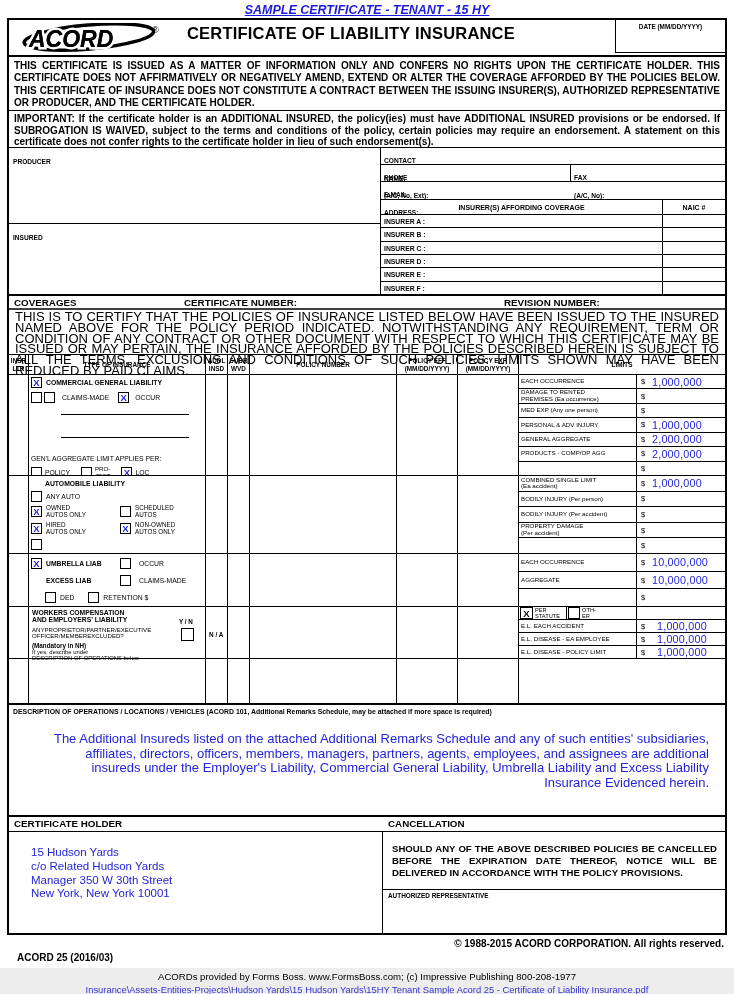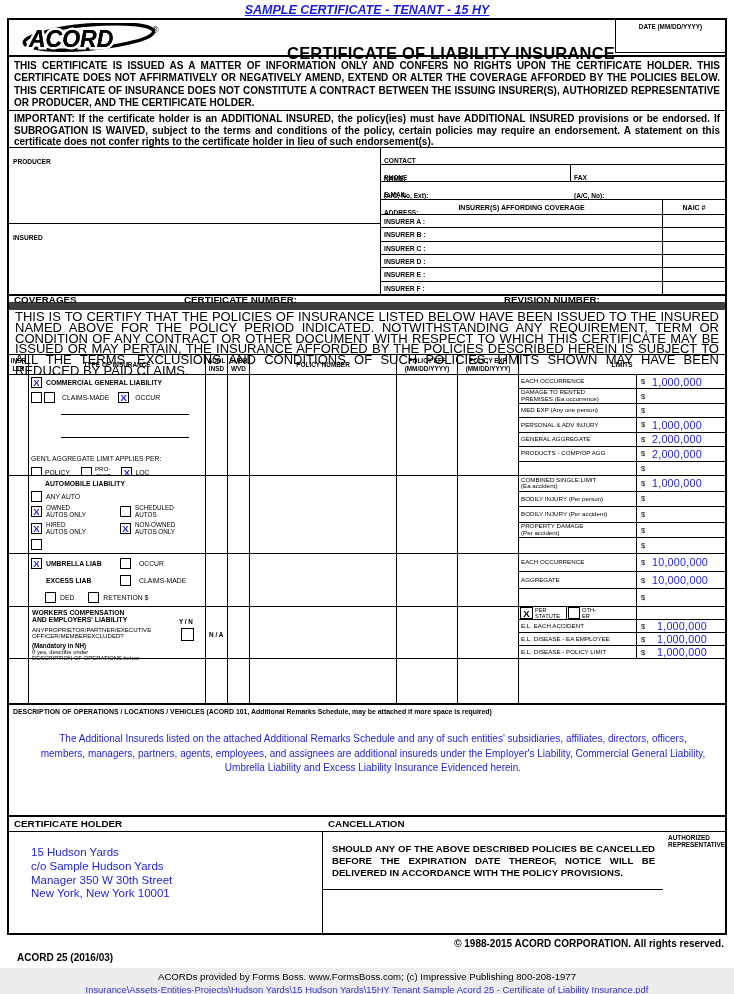--- a/index.html
+++ b/index.html
@@ -3,21 +3,21 @@
 <meta charset="utf-8">
 <style>
   *{box-sizing:border-box;margin:0;padding:0}
   html,body{width:734px;background:#fff}
   body{height:994px;font-family:"Liberation Sans",sans-serif;color:#000;position:relative}
   .banner{height:18px;padding-top:3px;text-align:center;font-weight:bold;font-style:italic;font-size:12.5px;color:#1b1bdf;text-decoration:underline}
   .form{margin:0 7px;width:720px;border:2px solid #000;background:#fff}
   
   .hdr{display:flex;height:37px;border-bottom:2px solid #000}
   .logo{width:178px;padding:3px 0 0 10px}
-  .title{flex:1;text-align:right;font-weight:bold;font-size:16.5px;padding-top:24px;letter-spacing:.2px}
+  .title{flex:1;text-align:left;font-weight:bold;font-size:16.5px;padding-top:4px;letter-spacing:.2px}
   .datebox{width:110px;height:33px;border-left:1.5px solid #000;border-bottom:1.5px solid #000;font-size:6.4px;font-weight:bold;text-align:center;padding-top:3px}
   
   .disc{height:54px;border-bottom:1.5px solid #000;padding:3px 5px;font-weight:bold;font-size:10px;line-height:12.4px;text-align:justify}
   .imp{height:37px;border-bottom:1.5px solid #000;padding:2px 5px;font-weight:bold;font-size:10px;line-height:11.6px;text-align:justify}
   
   .prod{display:flex;height:148px;border-bottom:2px solid #000}
   .prod-left{width:372px;border-right:1px solid #000;display:flex;flex-direction:column}
   .pbox1{height:76px;border-bottom:1px solid #000;padding:2px 4px}
   .pbox2{flex:1;padding:2px 4px}
   .flbl{font-size:6.6px;font-weight:bold;line-height:1.15;white-space:pre-line}
@@ -28,21 +28,21 @@
   .crow .half2{flex:1;padding:1px 0 0 3px}
   .crow .full{flex:1;padding:1px 0 0 3px}
   .insheader{height:15px;display:flex;border-bottom:1px solid #000;font-size:7px;font-weight:bold}
   .ihc{flex:1;text-align:center;padding-top:4px;border-right:1px solid #000}
   .naich{width:62px;text-align:center;padding-top:4px}
   .irow{flex:1;display:flex;border-bottom:1px solid #000}
   .irow:last-child{border-bottom:none}
   .iname{flex:1;border-right:1px solid #000;font-size:6.8px;font-weight:bold;padding:3px 0 0 3px}
   .inaic{width:62px}
   
-  .covbar{height:14px;border-bottom:8px solid #404040;display:flex;align-items:center;font-weight:bold;font-size:9.8px}
+  .covbar{height:14px;border-bottom:2px solid #404040;display:flex;align-items:center;font-weight:bold;font-size:9.8px}
   .covbar .s1{width:175px;padding-left:5px}
   .covbar .s2{width:320px}
   .covbar .s3{flex:1}
   .certify{height:45px;border-bottom:1.5px solid #000;padding:2px 6px;font-weight:normal;font-size:13px;line-height:10.8px;text-align:justify}
   
   .trow{display:grid;grid-template-columns:20px 177px 22px 22px 147px 61px 61px 1fr;border-bottom:1.5px solid #000}
   .c{border-right:1px solid #000;position:relative}
   .c:last-child{border-right:none}
   .thead{height:20px}
   .thc{display:flex;align-items:center;justify-content:center;text-align:center;font-size:6.4px;font-weight:bold;white-space:pre-line;line-height:1.1}
@@ -60,28 +60,28 @@
   .lr{flex:1;display:flex;border-bottom:1px solid #000;min-height:0}
   .lr:last-child{border-bottom:none}
   .lrl{width:118px;border-right:1px solid #000;font-size:6.2px;line-height:1.08;display:flex;align-items:center;padding:0 2px;white-space:pre-line}
   .lrv{flex:1;display:flex;align-items:center}
   .dol{font-size:7.5px;width:11px;margin-left:4px}
   .val{font-size:10.8px;color:#2424d8;letter-spacing:.2px}
   .sep{width:1px;background:#000;height:100%;margin:0 1px}
   
   .desc{height:112px;border-bottom:2px solid #000;padding:3px 4px;position:relative}
   .desc-h{font-size:6.9px;font-weight:bold}
-  .desc-t{color:#2424d8;font-size:10px;line-height:14.5px;margin:17px 12px 12px 24px;text-align:center}
+  .desc-t{color:#2424d8;font-size:13px;line-height:14.5px;margin:17px 12px 12px 24px;text-align:right}
   
   .hold{display:flex;height:116px}
-  .hcol-l{width:314px;display:flex;flex-direction:column}
+  .hcol-l{width:374px;display:flex;flex-direction:column}
   .hcol-r{flex:1;display:flex;flex-direction:column}
   .h-head{height:14px;font-weight:bold;font-size:9.8px;padding:1px 0 0 5px}
   .hbox-l{flex:1;border-top:1.5px solid #000;border-right:1.5px solid #000}
-  .hbox-r{flex:1;border-top:1.5px solid #000;display:flex;}
+  .hbox-r{flex:1;border-top:1.5px solid #000;display:flex;flex-direction:column}
   .addr{padding:14px 0 0 22px;color:#2424d8;font-size:11.5px;line-height:13.8px}
   .canc-text{height:58px;border-bottom:1px solid #000;padding:11px 8px 0 9px;font-weight:bold;font-size:9.6px;line-height:11.8px;text-align:justify}
   .auth{flex:1;font-size:6.4px;font-weight:bold;padding:2px 0 0 5px}
   
   .f1{text-align:right;font-weight:bold;font-size:10px;padding:3px 10px 0 0}
   .f2{position:relative;height:17px;font-weight:bold;font-size:10px;padding-top:3px}
   .f2 .fid{position:absolute;left:17px}
   .f2 .fmk{display:block;text-align:center}
   .f3{background:#ededed;margin-top:2px;padding:3px 0 3px;text-align:center;font-size:9.6px}
   .f3 .path{color:#3333cc;font-size:9.4px;margin-top:2px}
@@ -476,21 +476,21 @@
     <div class="desc-h">DESCRIPTION OF OPERATIONS / LOCATIONS / VEHICLES  (ACORD 101, Additional Remarks Schedule, may be attached if more space is required)</div>
     <div class="desc-t">The Additional Insureds listed on the attached Additional Remarks Schedule and any of such entities' subsidiaries, affiliates, directors, officers, members, managers, partners, agents, employees, and assignees are additional insureds under the Employer's Liability, Commercial General Liability, Umbrella Liability and Excess Liability Insurance Evidenced herein.</div>
   </div>
 
   <div class="hold">
     <div class="hcol-l">
       <div class="h-head">CERTIFICATE HOLDER</div>
       <div class="hbox-l">
         <div class="addr">
           <div>15 Hudson Yards</div>
-          <div>c/o Sample Hudson Yards</div>
+          <div>c/o Related Hudson Yards</div>
           <div>Manager 350 W 30th Street</div>
           <div>New York, New York 10001</div>
         </div>
       </div>
     </div>
     <div class="hcol-r">
       <div class="h-head">CANCELLATION</div>
       <div class="hbox-r">
         <div class="canc-text">SHOULD ANY OF THE ABOVE DESCRIBED POLICIES BE CANCELLED BEFORE THE EXPIRATION DATE THEREOF, NOTICE WILL BE DELIVERED IN ACCORDANCE WITH THE POLICY PROVISIONS.</div>
         <div class="auth"><span>AUTHORIZED REPRESENTATIVE</span></div>

